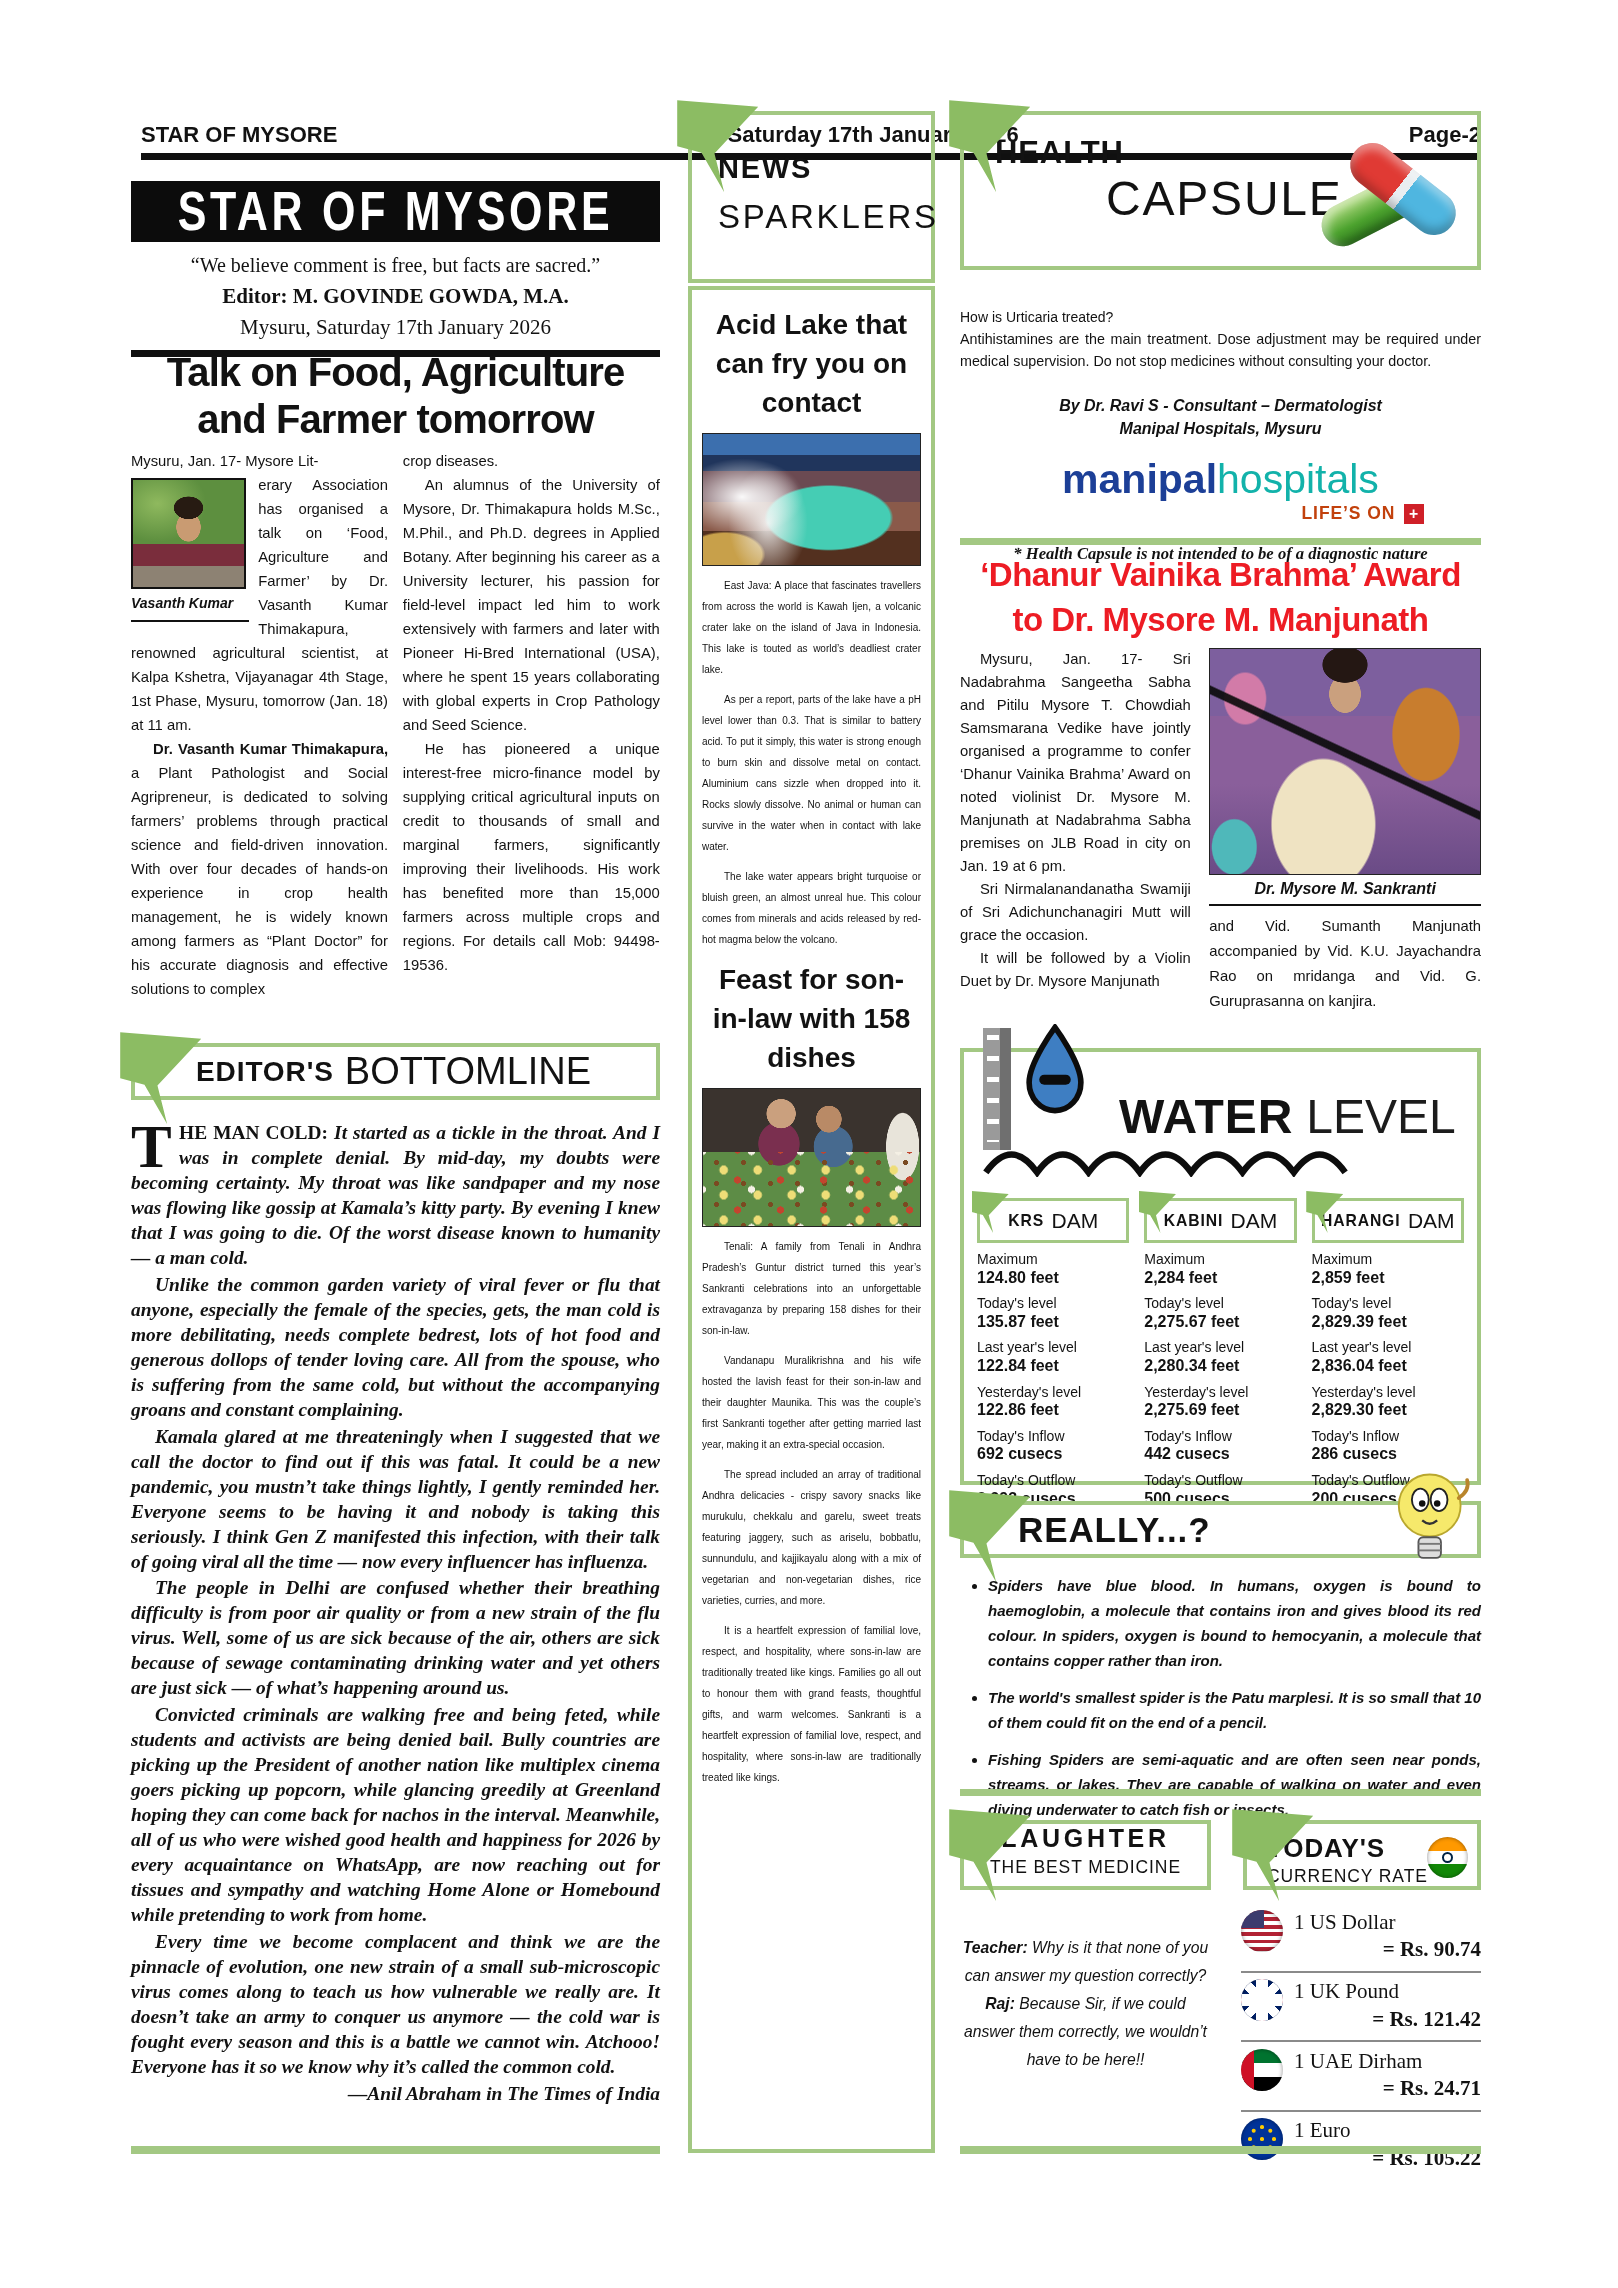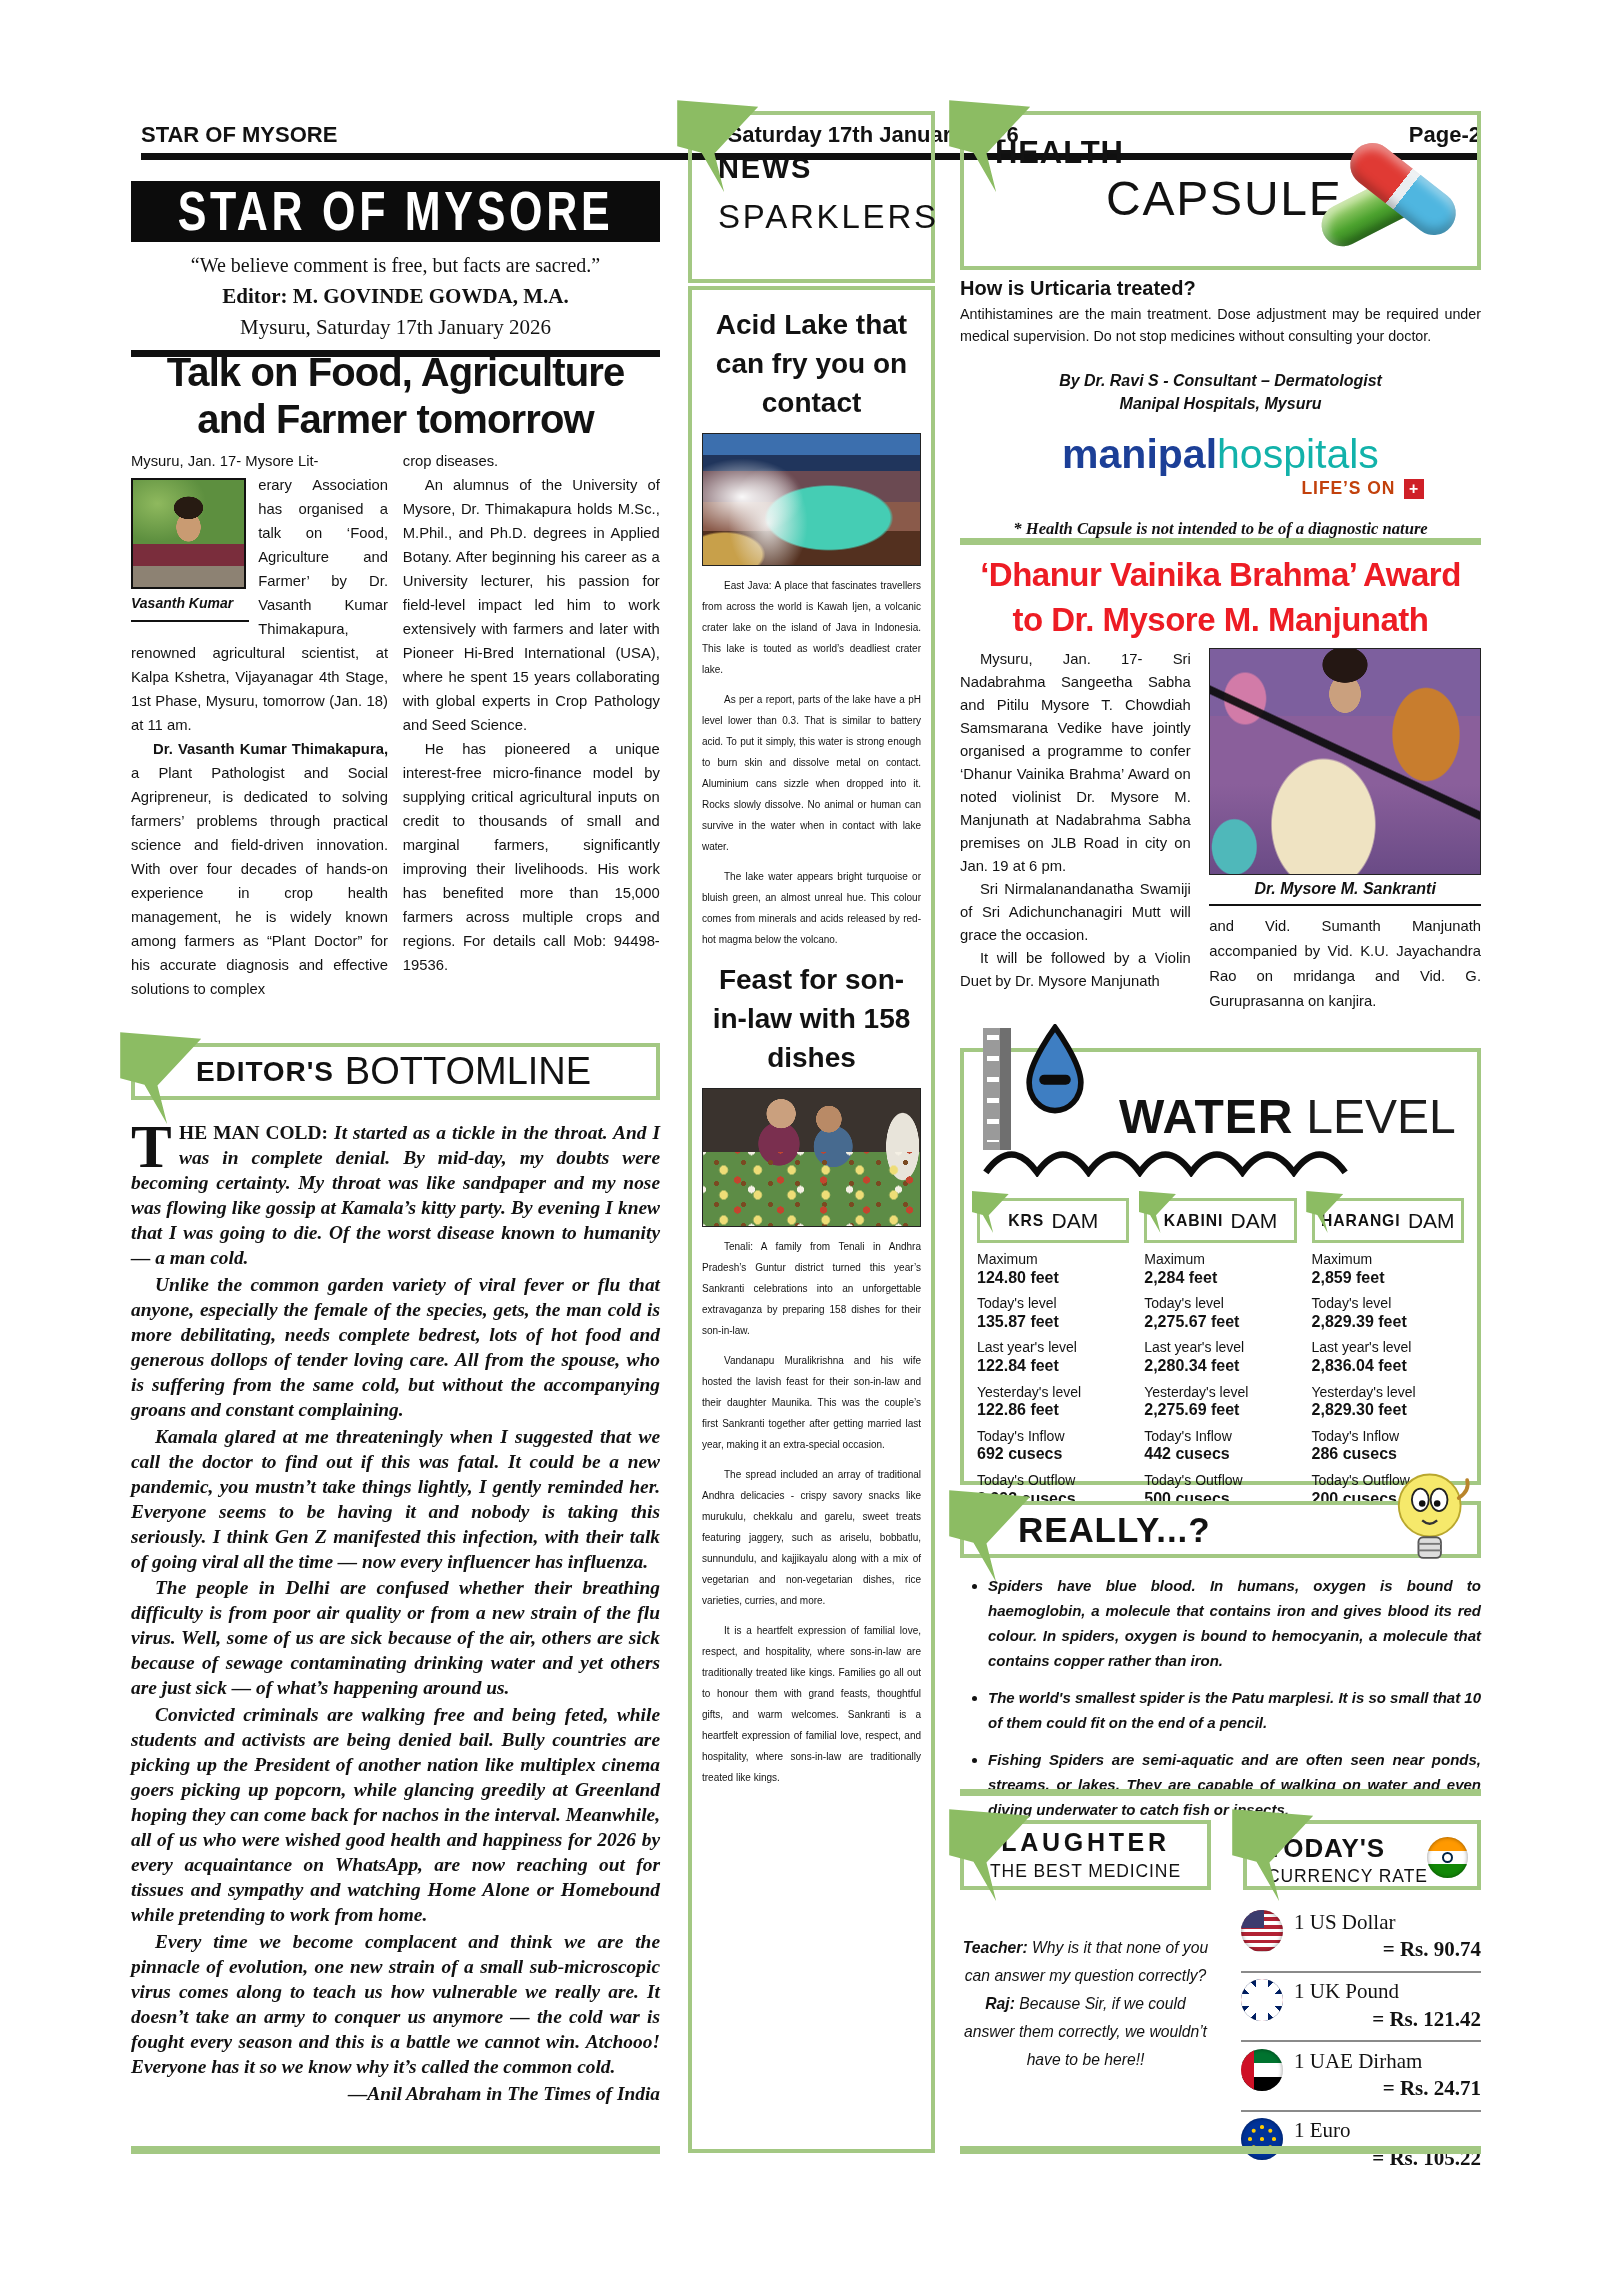--- a/index.html
+++ b/index.html
@@ -107,21 +107,21 @@
               box-sizing:border-box;padding:20px 0 0 31px;}
   .h-label-bold{font-size:31px;font-weight:bold;letter-spacing:0.9px;}
   .h-label-light{font-size:48px;letter-spacing:1.8px;margin:0 0 0 111px;}
   .pills{position:absolute;right:9.2px;top:11px;width:148px;height:138px;}
   .pill{position:absolute;border-radius:37px;box-shadow:inset -3.7px -5.5px 9.2px rgba(0,0,0,.25), inset 3.7px 5.5px 9.2px rgba(255,255,255,.45);}
   .pill-green{width:109px;height:42px;left:-1.8px;top:63px;transform:rotate(-27deg);
               background:linear-gradient(180deg,#b9e086,#4da32f 60%,#2f7d1d);}
   .pill-redblue{width:122px;height:44px;left:22px;top:41px;transform:rotate(38deg);
               background:linear-gradient(90deg,#e03a34 0 46%,#e9eef1 46% 54%,#4fb6e0 54%);}
   .health-flow{left:960px;top:277px;width:521px;}
-  .hq{font-weight:bold;font-size:20px;}
+  .hq{font-weight:normal;font-size:14px;margin-top:32px;}
   .ha{font-size:14.3px;line-height:22px;text-align:justify;margin-top:2.8px;}
   .byline{text-align:center;font-weight:bold;font-style:italic;font-size:16px;line-height:23px;margin-top:22px;}
   .mlogo{text-align:center;margin-top:16.6px;}
   .mlogo-line{font-size:41px;letter-spacing:0;}
   .m-b{color:#1c3f97;font-weight:bold;}
   .m-l{color:#12b2aa;}
   .m-tag{display:flex;justify-content:flex-end;align-items:center;gap:8.3px;width:406px;margin:0 auto;}
   .tag-t{color:#c2410c;font-weight:bold;font-size:17.5px;letter-spacing:0.9px;text-align:center;}
   .tag-cross{width:20px;height:20px;background:#cf2028;color:#fff;font-weight:bold;font-size:15.7px;
              display:flex;align-items:center;justify-content:center;}
@@ -179,21 +179,21 @@
                box-sizing:border-box;display:flex;align-items:center;padding-left:54px;}
   .really-title{font-size:35px;font-weight:bold;letter-spacing:0.9px;}
   .bulb{position:absolute;right:1.8px;top:-37px;}
   .really-list{left:960px;top:1573px;width:521px;}
   .really-list ul{margin:0;padding-left:28px;}
   .really-list li{font-style:italic;font-weight:bold;font-size:15px;line-height:25px;
                   text-align:justify;margin-bottom:12px;}
 
   
   .laugh-box{left:960px;top:1820px;width:251px;height:70px;border:4.6px solid var(--green);
-             box-sizing:border-box;display:flex;flex-direction:column;align-items:center;justify-content:center;}
+             box-sizing:border-box;display:flex;flex-direction:column;align-items:center;justify-content:flex-start;}
   .laugh-t1{font-size:25px;font-weight:bold;letter-spacing:3.7px;}
   .laugh-t2{font-size:17.5px;margin-top:3.7px;letter-spacing:0.9px;}
   .today-box{left:1243px;top:1820px;width:238px;height:70px;border:4.6px solid var(--green);
              box-sizing:border-box;padding:9.2px 0 0 20px;}
   .today-t1{font-size:26px;font-weight:bold;letter-spacing:0.9px;}
   .today-t2{font-size:17.5px;margin-top:1.8px;letter-spacing:0.9px;}
   .joke{left:960px;top:1934px;width:251px;text-align:center;font-style:italic;font-size:15.7px;line-height:28px;}
   .joke p{margin:0;}
   .jlabel{font-weight:bold;}
   .currency{left:1241px;top:1903px;width:240px;}

